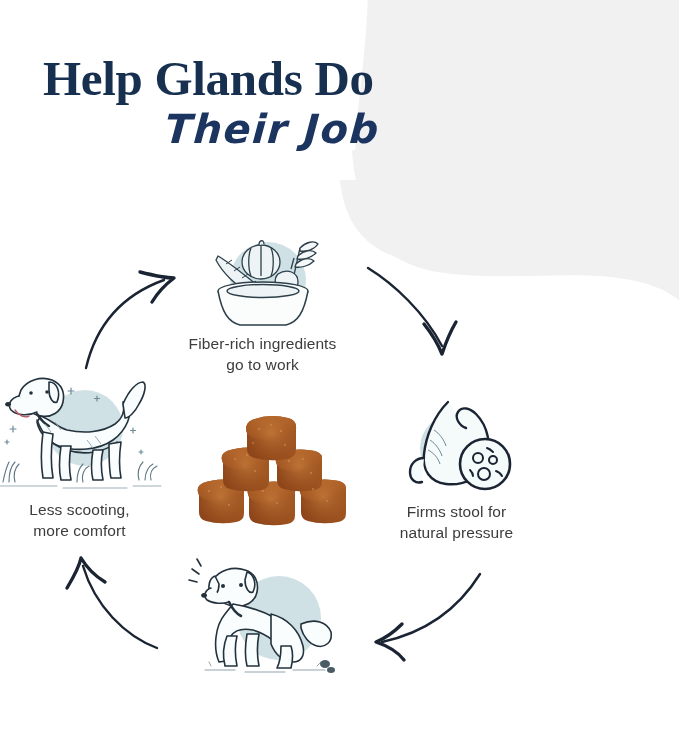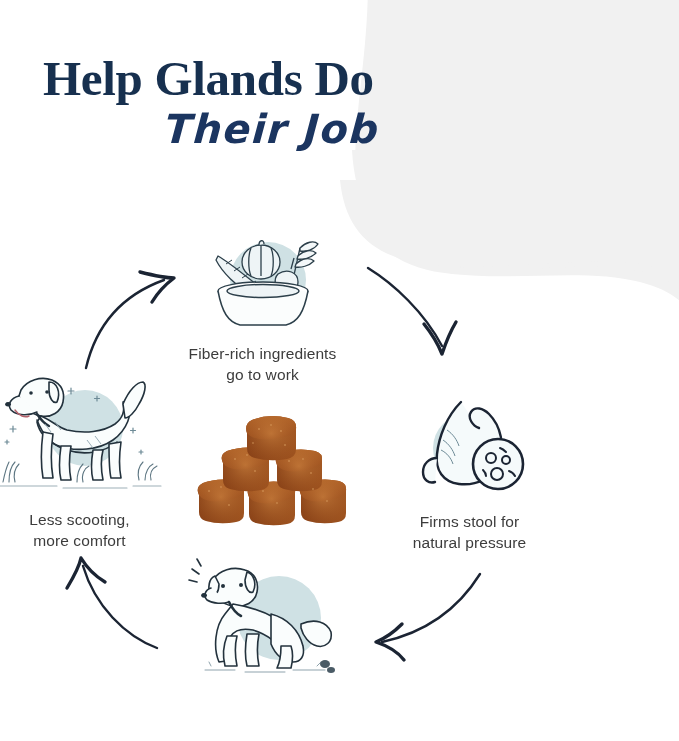--- a/index.html
+++ b/index.html
@@ -45,26 +45,25 @@
   .node{position:absolute;z-index:4;}
   .node .art{display:block;margin:0 auto;}
   .caption{
     font-size:15.5px;
     line-height:20.5px;
     color:#3c3c3c;
     text-align:center;
     font-family:"Liberation Sans",sans-serif;
     white-space:pre-line;
     letter-spacing:0.1px;
-    margin-top:10px;
   }
 
   
   #node-top{left:160px;top:222px;width:205px;}
-  #node-right{left:372px;top:398px;width:195px;}
+  #node-right{left:359px;top:398px;width:195px;}
   #node-bottom{left:145px;top:552px;width:250px;}
   #node-left{left:-8px;top:366px;width:175px;}
   #node-center{left:180px;top:415px;width:190px;}
 
   .arrow{position:absolute;z-index:2;}
   #arrow-tl{left:78px;top:262px;}
   #arrow-tr{left:366px;top:262px;}
   #arrow-br{left:368px;top:566px;}
   #arrow-bl{left:53px;top:542px;}
 

